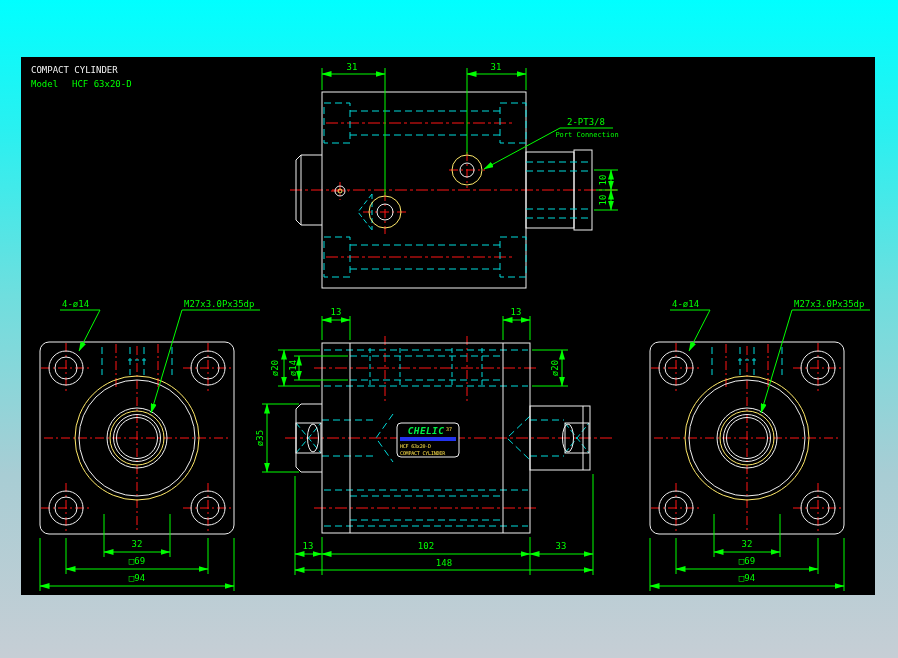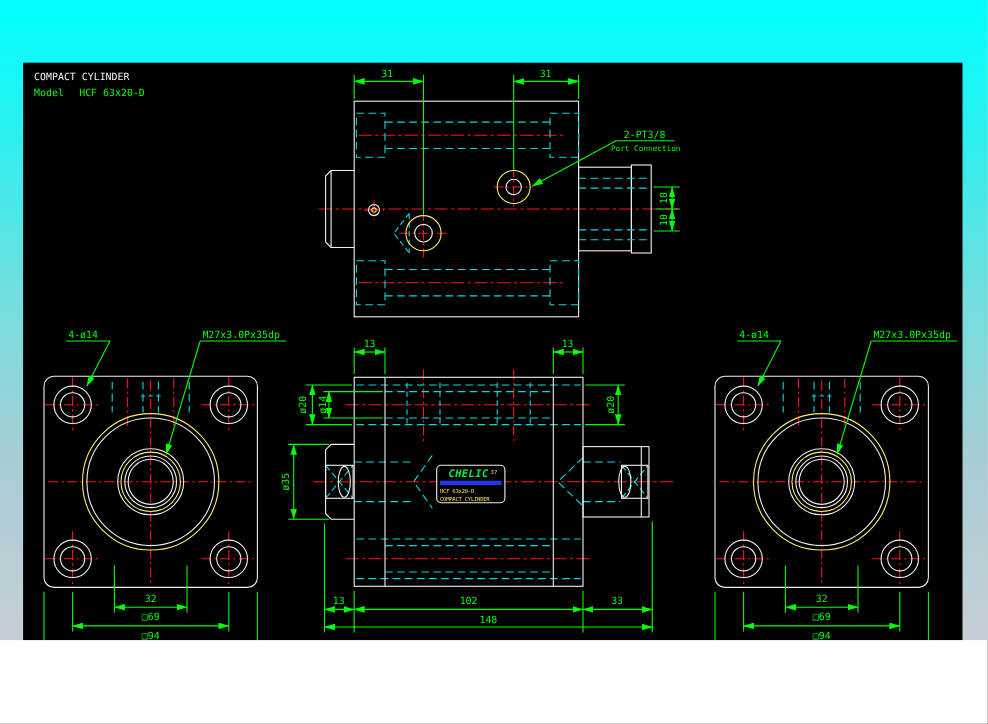--- a/index.html
+++ b/index.html
@@ -1,18 +1,18 @@
 <!DOCTYPE html>
 <html><head>
 <meta charset="utf-8">
 <style>
   html,body{margin:0;padding:0;}
   .page{
     position:relative;
-    width:898px;height:582px;
+    width:898px;height:658px;
     background:linear-gradient(180deg,#00ffff 0%,#2af0f0 20%,#6fdede 45%,#a8cdd4 72%,#c6ced5 100%);
     overflow:hidden;
     font-family:"DejaVu Sans Mono","DejaVu Sans",monospace;
   }
   svg{position:absolute;left:0;top:0;}
   text{
     font-family:"DejaVu Sans Mono","DejaVu Sans",monospace;
     font-size:9px; fill:#00ff00;
   }
   .tw{fill:#f2f2f2;}

